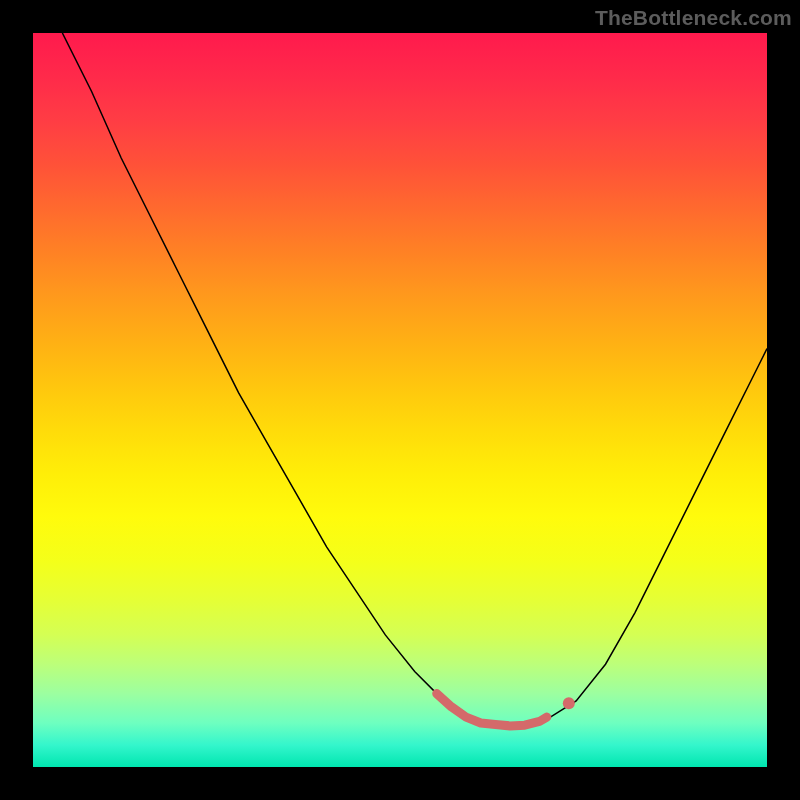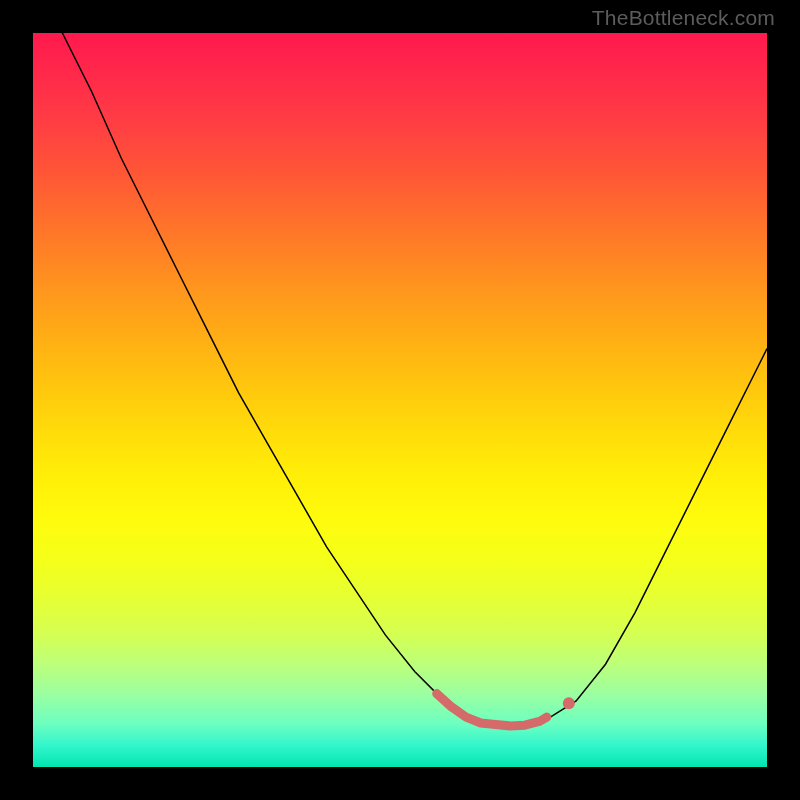--- a/index.html
+++ b/index.html
@@ -49,24 +49,24 @@
   .curve-svg {
     position: absolute;
     left: 0;
     top: 0;
     width: 734px;
     height: 734px;
   }
   .watermark {
     position: absolute;
     top: 6px;
-    right: 25px;
+    right: 8px;
     color: #5c5c5c;
     font-size: 21px;
-    font-weight: 400;
+    font-weight: 700;
     letter-spacing: 0.2px;
     user-select: none;
   }
 </style>
 </head>
 <body>
 
 <div class="frame">
   <div class="plot-area">
     <svg id="curve-svg" class="curve-svg" viewBox="0 0 734 734" preserveAspectRatio="none">

